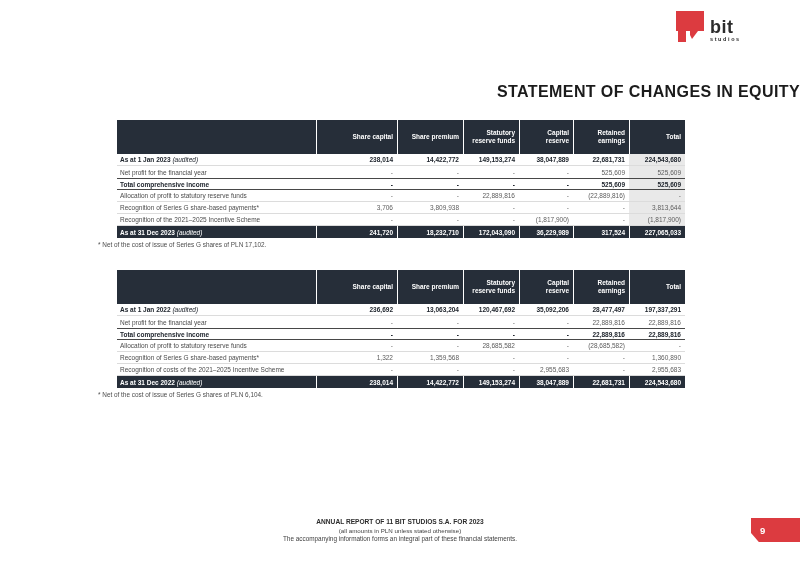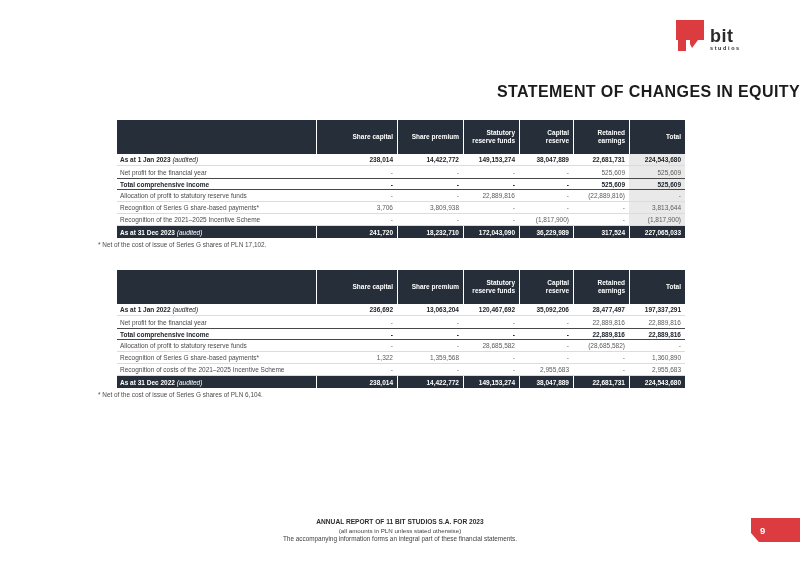--- a/index.html
+++ b/index.html
@@ -1,20 +1,20 @@
 <!DOCTYPE html>
 <html><head>
 <meta charset="utf-8">
 <style>
   html,body{margin:0;padding:0;background:#ffffff;}
   body{width:800px;height:565px;position:relative;overflow:hidden;
        font-family:"Liberation Sans",sans-serif;-webkit-font-smoothing:antialiased;}
 
   
-  .logo{position:absolute;top:20px;left:676px;display:flex;align-items:flex-start;}
+  .logo{position:absolute;top:11px;left:676px;display:flex;align-items:flex-start;}
   .logo-mark{display:block;}
   .logo-text{display:flex;flex-direction:column;margin-left:4px;margin-top:9px;}
   .logo-bit{font-size:18px;font-weight:bold;color:#2c2c2c;line-height:15px;letter-spacing:0.5px;}
   .logo-studios{font-size:5.5px;font-weight:bold;color:#2c2c2c;letter-spacing:1.6px;margin-top:1px;}
 
   
   .page-title{position:absolute;top:83px;left:0;width:800px;margin:0;text-align:right;
       font-size:16px;font-weight:bold;color:#1b1b1b;letter-spacing:0.4px;}
 
   

